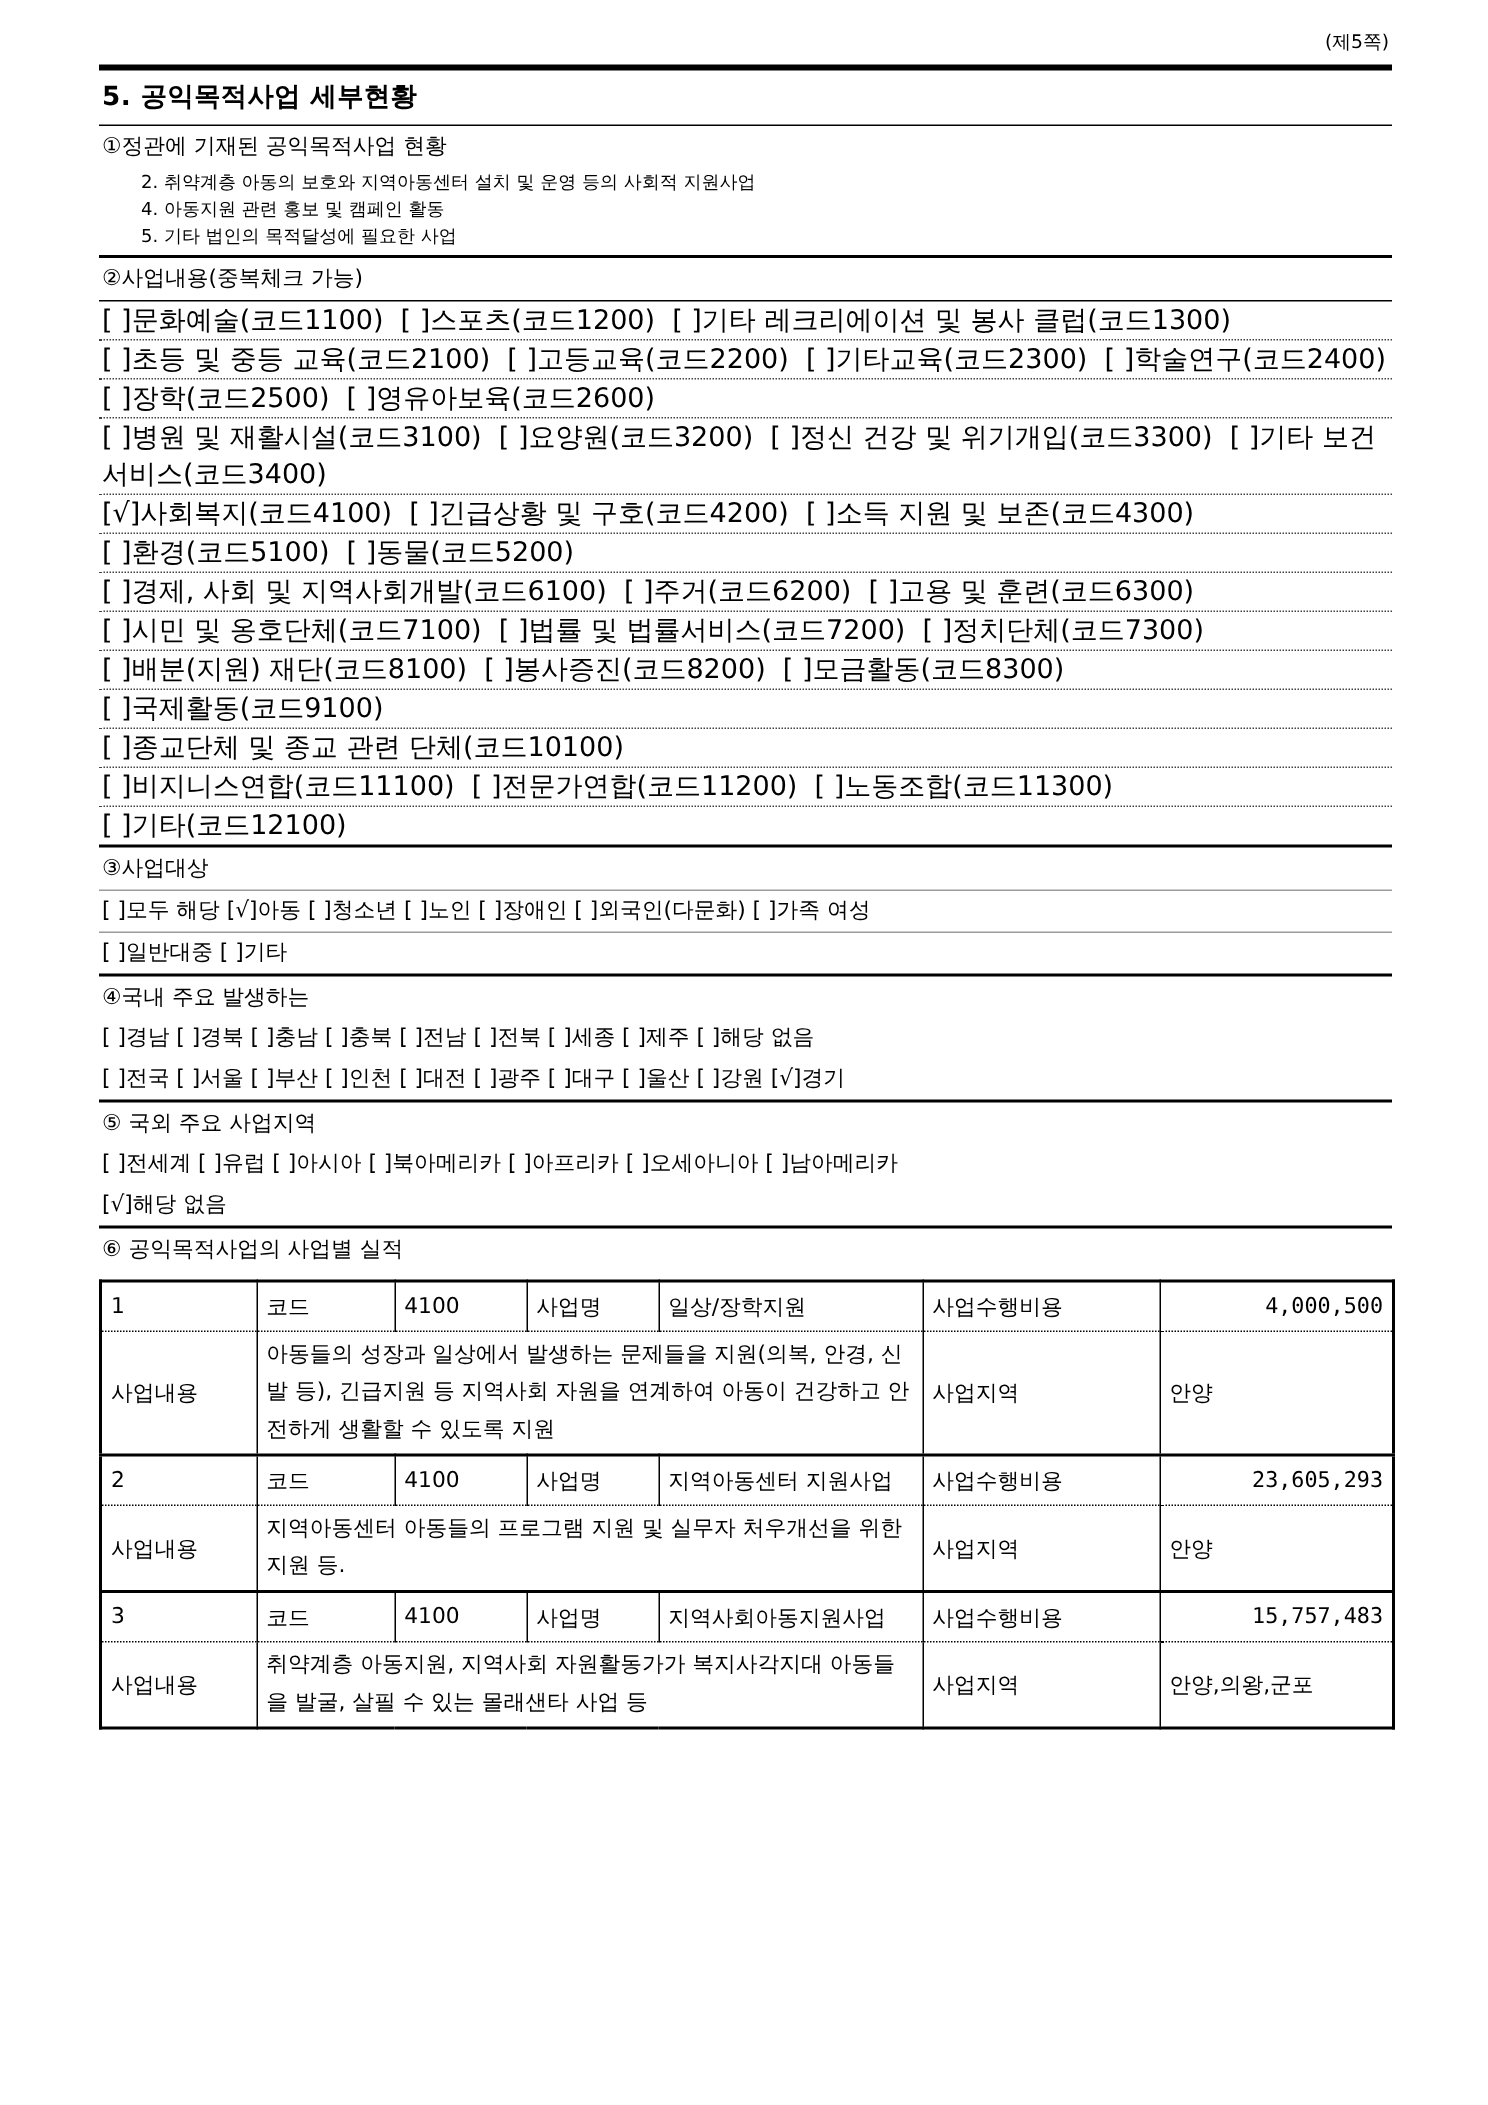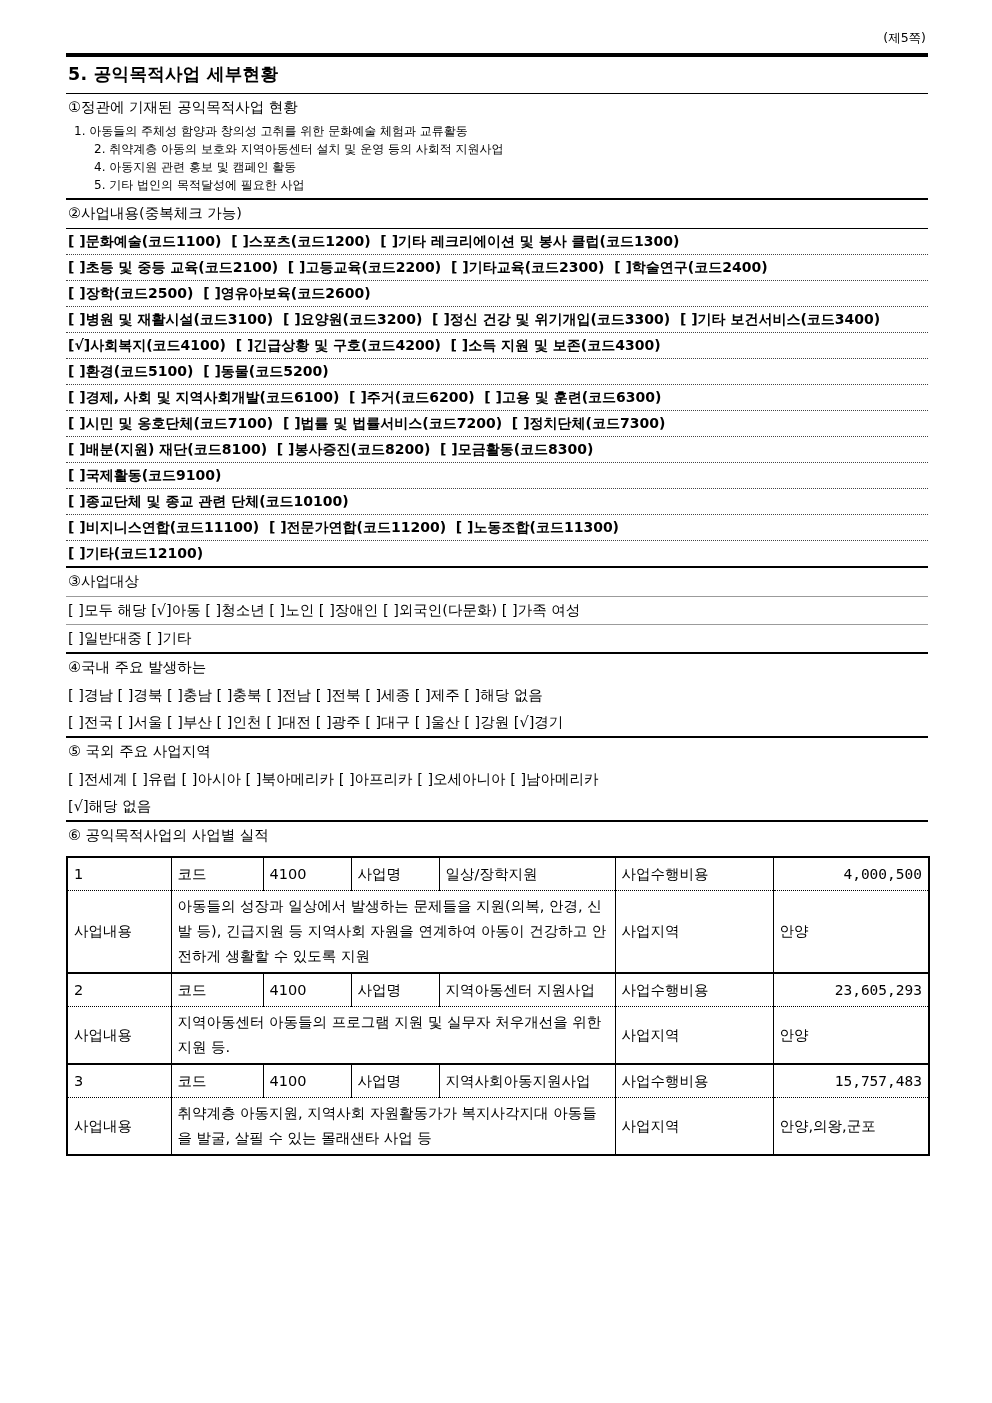--- a/index.html
+++ b/index.html
@@ -1,42 +1,42 @@
 <!DOCTYPE html>
 <html><head>
 <meta charset="utf-8">
 <style>
   html,body { margin:0; padding:0; }
   body {
     width:992px; height:1403px; background:#ffffff; color:#000;
     font-family:"DejaVu Sans", sans-serif;
     -webkit-font-smoothing:none;
   }
-  .page { width:862px; margin-left:66px; padding-top:30px; }
+  .page { width:862px; margin-left:66px; padding-top:20px; }
 
   .page-marker { text-align:right; font-size:12.5px; padding:0 2px 6px 0; }
 
   .rule { border:0; margin:0; }
   .rule-thick { border-top:4px solid #000; }
   .rule-sep   { border-top:2px solid #000; }
   .rule-mid   { border-top:1.5px solid #000; }
   .rule-light { border-top:1px solid #9b9b9b; }
 
   .doc-title { font-size:17.5px; font-weight:bold; padding:5px 2px 7px 2px; letter-spacing:0.3px; }
 
   .sec-title { font-size:14.5px; padding:4px 2px 5px 2px; }
 
   .statute-item { font-size:12px; line-height:18px; padding-left:8px; white-space:pre-wrap; }
   .statute-item.indent { padding-left:28px; }
   .statute-block { padding-bottom:4px; }
 
   .cbrow {
-    font-size:14px; line-height:25px; padding:0 2px;
+    font-size:18px; line-height:25px; padding:0 2px;
     border-bottom:1px dotted #444;
-    white-space:pre-wrap; word-break:break-all;font-weight:bold;
+    white-space:pre-wrap; word-break:break-all;
   }
   .cbrow.nb { border-bottom:none; }
 
   .plainrow {
     font-size:14.5px; line-height:27px; padding:0 2px;
     white-space:pre-wrap; word-break:break-all;
   }
 
   table.projects {
     width:862px; margin-top:6px; border-collapse:collapse; table-layout:fixed;
@@ -64,21 +64,20 @@
   <div class="page-marker">(제5쪽)</div>
 
   <div class="rule rule-thick"></div>
 
   <div class="doc-title">5. 공익목적사업 세부현황</div>
 
   <div class="rule rule-mid"></div>
 
   <div class="statute-block">
     <div class="sec-title">①정관에 기재된 공익목적사업 현황</div>
-    <div class="statute-item">1. 아동들의 주체성 함양과 창의성 고취를 위한 문화예술 체험과 교류활동</div>
     <div class="statute-item indent">2. 취약계층 아동의 보호와 지역아동센터 설치 및 운영 등의 사회적 지원사업</div>
     <div class="statute-item indent">4. 아동지원 관련 홍보 및 캠페인 활동</div>
     <div class="statute-item indent">5. 기타 법인의 목적달성에 필요한 사업</div>
   </div>
 
   <div class="rule rule-sep"></div>
 
   <div>
     <div class="sec-title">②사업내용(중복체크 가능)</div>
     <div class="rule rule-mid"></div>

